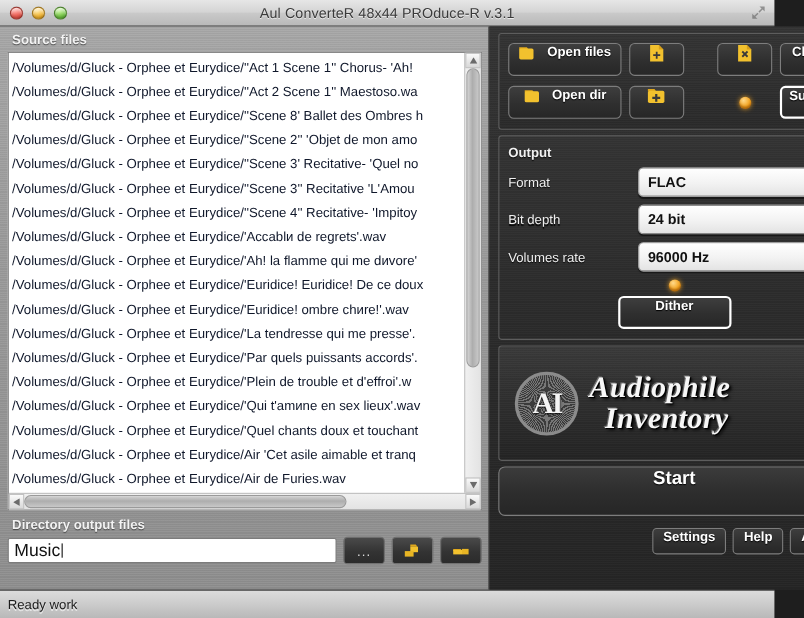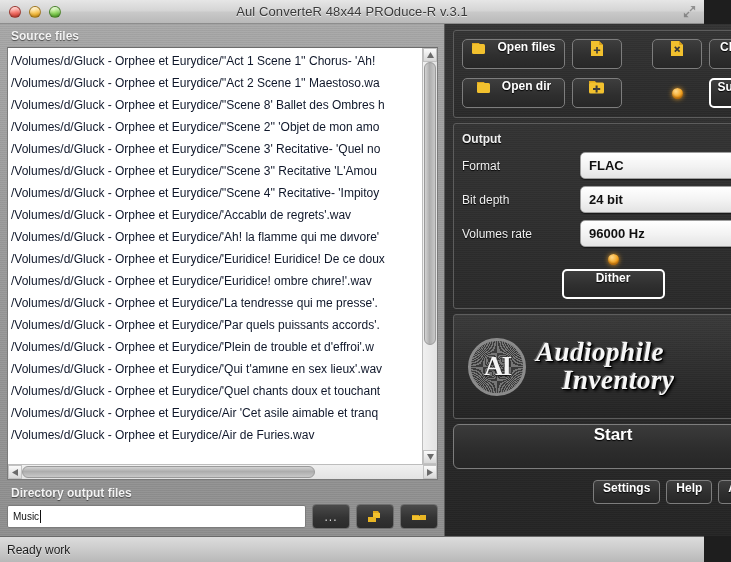--- a/index.html
+++ b/index.html
@@ -51,21 +51,21 @@
   .body { flex: 1 1 auto; display: flex; min-height: 0; }
 
   
   .left {
     width: 445px; flex: 0 0 445px;
     display: flex; flex-direction: column;
     background:
       repeating-linear-gradient(0deg, rgba(255,255,255,.035) 0 1px, rgba(0,0,0,.035) 1px 2px),
       linear-gradient(to bottom, #a8a8a8 0%, #9b9b9b 40%, #8f8f8f 100%);
     border-right: 1px solid #5c5c5c;
-    padding: 0 6px 0 7px;
+    padding: 0 6px 16px 7px;
   }
   .panel-label {
     font-size: 12px; color: #f3f3f3; font-weight: bold;
     text-shadow: 0 1px 1px rgba(0,0,0,.55);
     padding: 5px 0 4px 4px;
   }
 
   .listwrap {
     flex: 1 1 auto; position: relative; min-height: 0;
     display: flex; flex-direction: column;
@@ -115,21 +115,21 @@
 
   .outdir-label {
     font-size: 12px; color: #f3f3f3; font-weight: bold;
     text-shadow: 0 1px 1px rgba(0,0,0,.55);
     padding: 6px 0 4px 4px;
   }
   .outdir-row { display: flex; align-items: center; gap: 6px; padding-bottom: 7px; }
   .outdir-input {
     flex: 1 1 auto; height: 23px; background: #fff;
     border: 1px solid #7c7c7c; border-radius: 2px;
-    font-size: 10px; color: #111; padding: 0 5px;
+    font-size: 16px; color: #111; padding: 0 5px;
     display: flex; align-items: center; position: relative;
   }
   .caret {
     display: inline-block; width: 1px; height: 13px;
     background: #111; margin-left: 1px;
   }
   .mini-btn {
     width: 38px; height: 25px;
     background: linear-gradient(to bottom, #4a4a4a, #333 55%, #2b2b2b);
     border: 1px solid #6e6e6e; border-radius: 4px;
@@ -224,21 +224,21 @@
     font-size: 27px; color: #f4f4f4; text-shadow: 0 1px 2px #000; letter-spacing: -2px;
   }
   .logo-words {
     font-family: "Liberation Serif", serif;
     font-style: italic; font-weight: bold;
     color: #f7f7f7; line-height: 1.02;
     text-shadow: 1px 1px 0 #000, -1px -1px 0 rgba(255,255,255,.3), 2px 2px 3px #000;
     letter-spacing: .5px;
   }
   .logo-words .l1 { font-size: 27px; }
-  .logo-words .l2 { font-size: 27px; margin-left: 26px; }
+  .logo-words .l2 { font-size: 27px; margin-left: 14px; }
 
   .b-start {
     height: 45px; font-size: 17px; border-radius: 6px;
     background: linear-gradient(to bottom, #3b3b3b, #2d2d2d 55%, #262626);
   }
   .footrow { display: flex; gap: 6px; justify-content: flex-end; margin-top: 6px; }
   .b-foot { height: 24px; font-size: 12px; border-radius: 4px; padding: 0 9px; }
 
   
   .statusbar {

